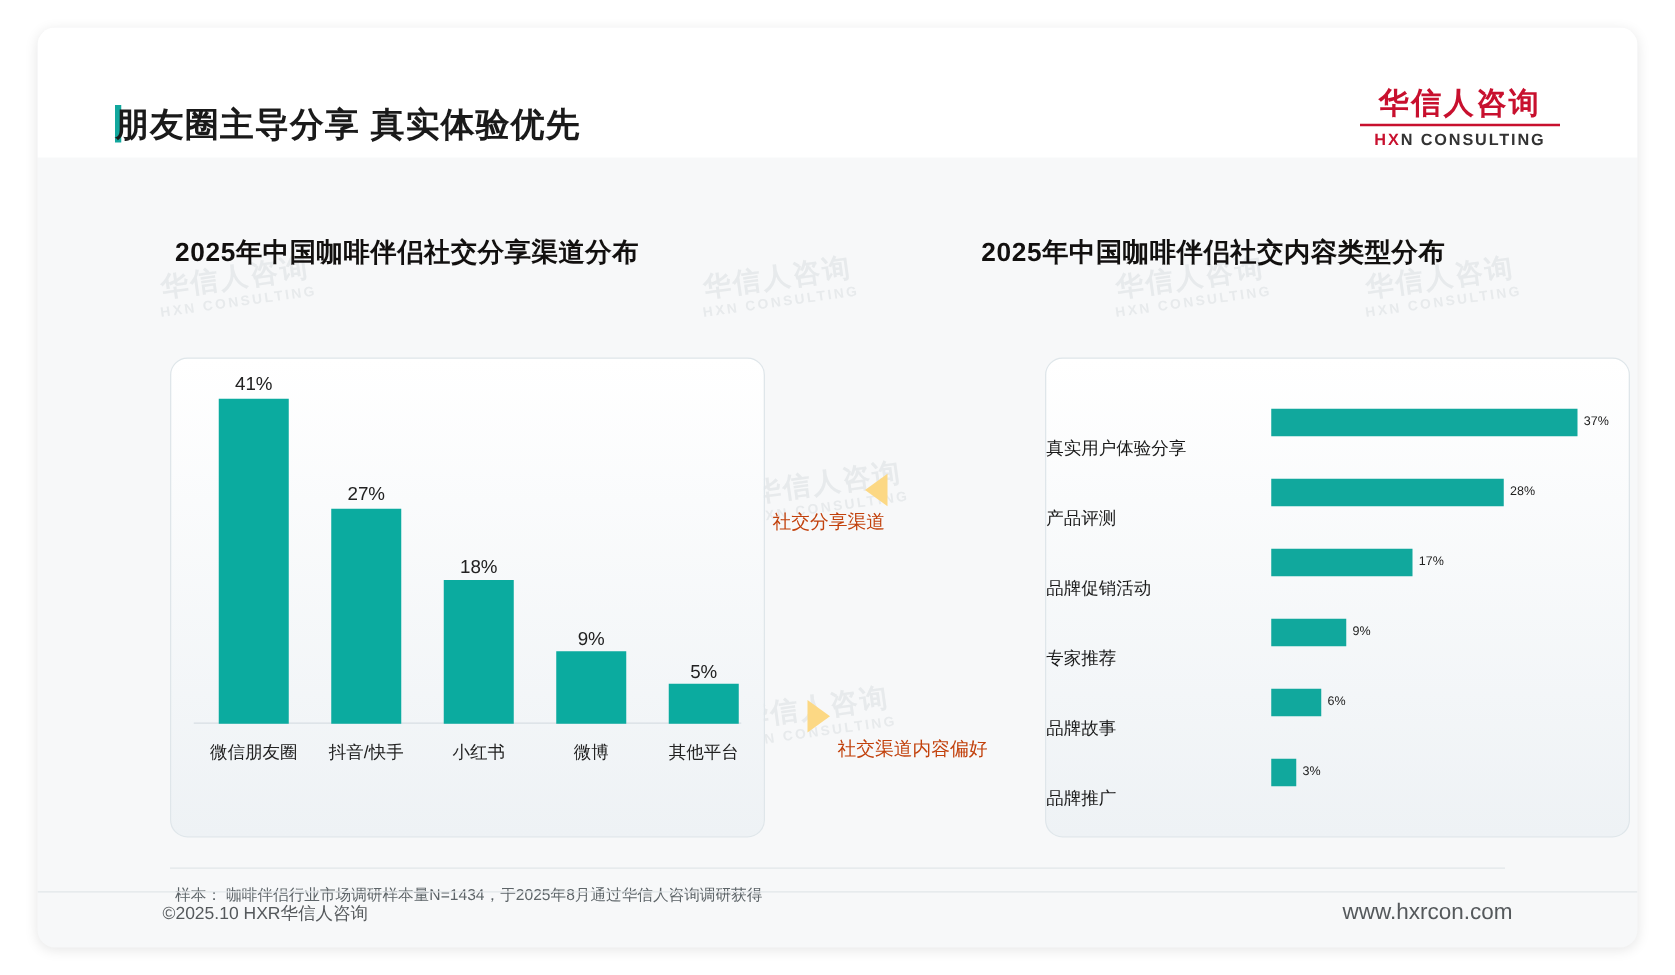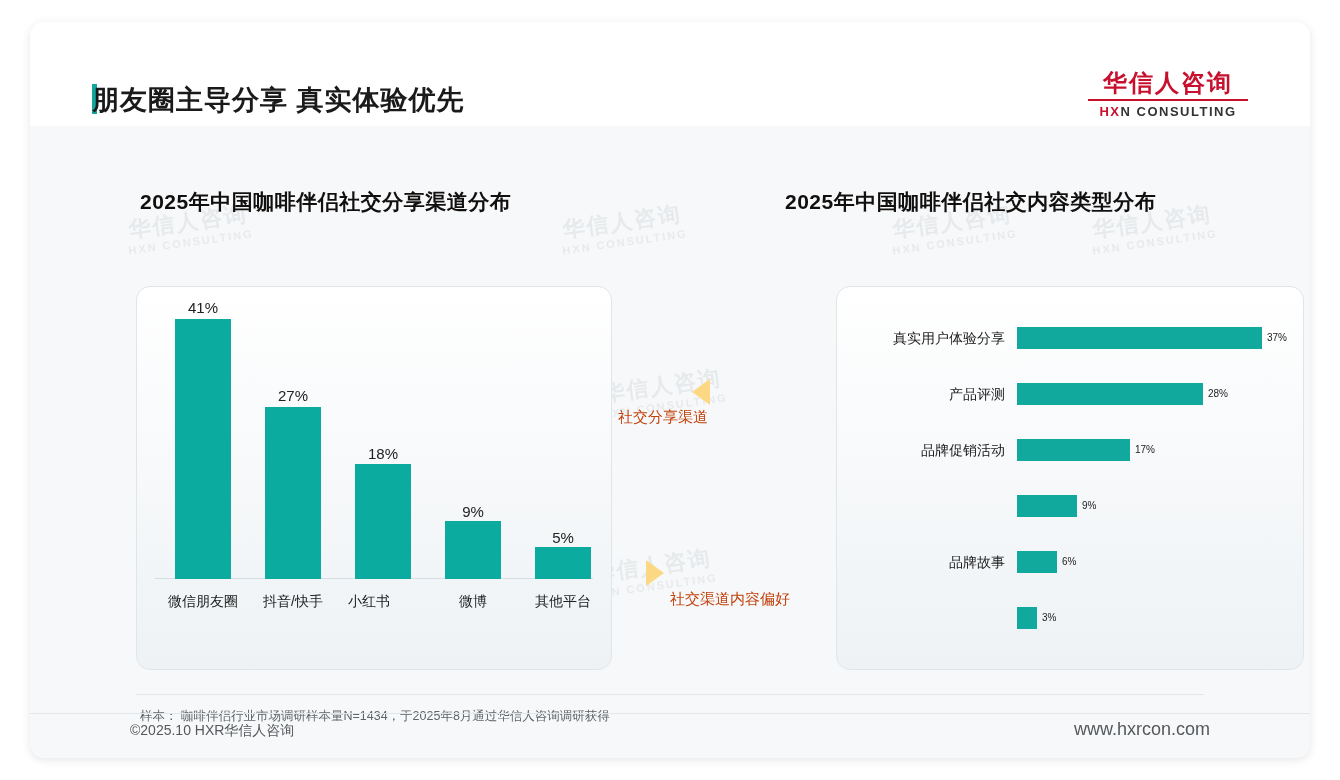--- a/index.html
+++ b/index.html
@@ -86,22 +86,22 @@
     position: absolute; width: 90px; text-align: center;
     font-size: 15px; color: #222;
   }
   .col-lab {
     position: absolute; width: 110px; text-align: center; bottom: 58px;
     font-size: 14px; color: #222;
   }
   
   .bar-row { position: absolute; left: 0; width: 100%; height: 30px; }
   .bar-lab {
-    position: absolute; left: 0; width: 168px; text-align: right;
-    font-size: 14px; color: #1a1a1a; line-height: 30px;
+    position: absolute; left: 0; width: 168px; 
+    font-size: 14px; color: #1a1a1a; line-height: 30px; margin-top: 20px;
   }
   .bar {
     position: absolute; left: 180px; top: 4px; height: 22px;
     background: #11a89d;
   }
   .bar-val {
     position: absolute; top: 0; font-size: 10px; color: #222; line-height: 30px;
   }
   
   .mid-tag {
@@ -204,21 +204,21 @@
       <div class="col" style="left:38px; height:260px;"></div>
       <div class="col-val" style="left:21px; top:12px;">41%</div>
       <div class="col-lab" style="left:11px;">微信朋友圈</div>
 
       <div class="col" style="left:128px; height:172px;"></div>
       <div class="col-val" style="left:111px; top:100px;">27%</div>
       <div class="col-lab" style="left:101px;">抖音/快手</div>
 
       <div class="col" style="left:218px; height:115px;"></div>
       <div class="col-val" style="left:201px; top:158px;">18%</div>
-      <div class="col-lab" style="left:177px;margin-top:35px;">小红书</div>
+      <div class="col-lab" style="left:191px;margin-top:35px;">小红书</div>
 
       <div class="col" style="left:308px; height:58px;"></div>
       <div class="col-val" style="left:291px; top:216px;">9%</div>
       <div class="col-lab" style="left:281px;margin-top:28px;">微博</div>
 
       <div class="col" style="left:398px; height:32px;"></div>
       <div class="col-val" style="left:381px; top:242px;">5%</div>
       <div class="col-lab" style="left:371px;">其他平台</div>
     </div>
   </div>
@@ -244,31 +244,33 @@
         <div class="bar-val" style="left:371px;">28%</div>
       </div>
 
       <div class="bar-row" style="top:148px;">
         <div class="bar-lab">品牌促销活动</div>
         <div class="bar" style="width:113px;"></div>
         <div class="bar-val" style="left:298px;">17%</div>
       </div>
 
       <div class="bar-row" style="top:204px;">
+        <div class="bar-lab">专家推荐</div>
         <div class="bar" style="width:60px;"></div>
         <div class="bar-val" style="left:245px;">9%</div>
       </div>
 
       <div class="bar-row" style="top:260px;">
         <div class="bar-lab">品牌故事</div>
         <div class="bar" style="width:40px;"></div>
         <div class="bar-val" style="left:225px;">6%</div>
       </div>
 
       <div class="bar-row" style="top:316px;">
+        <div class="bar-lab">品牌推广</div>
         <div class="bar" style="width:20px;"></div>
         <div class="bar-val" style="left:205px;">3%</div>
       </div>
 
     </div>
   </div>
 
   <div class="source-rule"></div>
   <div class="source-note">样本： 咖啡伴侣行业市场调研样本量N=1434，于2025年8月通过华信人咨询调研获得</div>
   <div class="foot-rule"></div>

